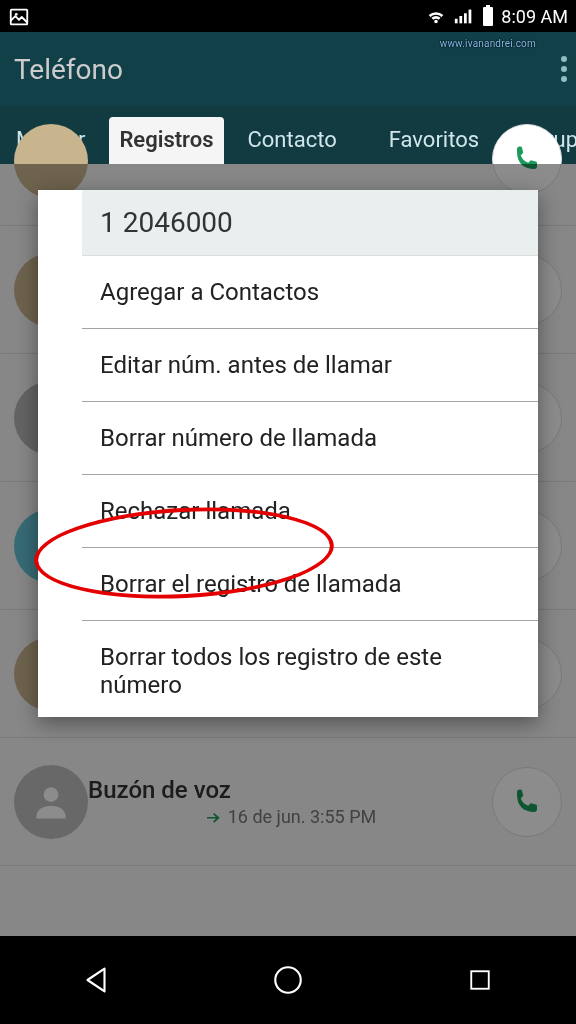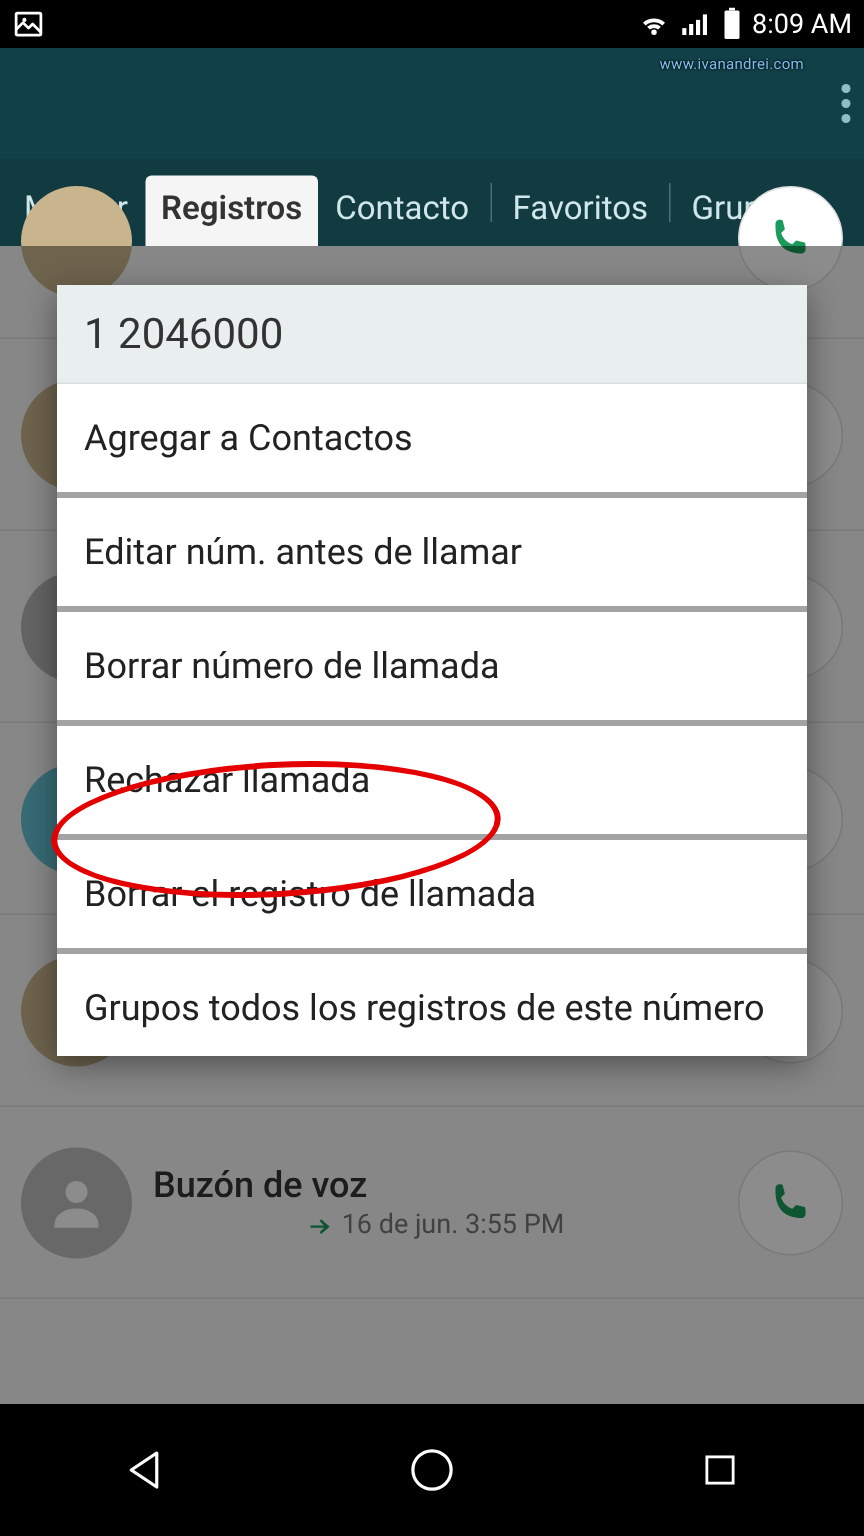--- a/index.html
+++ b/index.html
@@ -6,37 +6,37 @@
   html, body { width: 576px; height: 1024px; font-family: Roboto, Arial, sans-serif; background: #f5f5f5; overflow: hidden; }
   .status-bar { height: 32px; background: #000; color: #fff; display: flex; align-items: center; padding: 0 8px; font-size: 18px; justify-content: flex-end; }
   .status-bar .left { flex: 0 0 auto; }
   .status-bar .right { flex: 1; display: flex; justify-content: flex-end; align-items: center; gap: 6px; }
   .status-icon { display: inline-block; vertical-align: middle; }
   .titlebar { height: 74px; background: #124048; color: #c7c7c7; display: flex; align-items: center; padding: 0 14px; position: relative; }
   .titlebar .title { font-size: 28px; color: #ccc; }
   .titlebar .brand { position: absolute; right: 40px; top: 10px; font-size: 34px; font-style: italic; font-weight: 800; color: #2a7fff; text-shadow: 0 0 2px #000, 0 0 1px #000; letter-spacing: -0.5px; }
   .titlebar .brand .sub { display:block; font-size: 10px; color:#7fbff0; text-align:right; font-weight:400; font-style: normal; letter-spacing:0.2px; margin-top:-4px;}
   .titlebar .menu-dots { position:absolute; right:8px; top:22px; color:#8fbfc5; font-size:24px; }
-  .tabs { height: 58px; background: #113a41; display: flex; align-items: flex-end; padding: 0 6px; gap: 2px; }
+  .tabs { height: 58px; background: #113a41; display: flex; align-items: flex-end; padding: 0 6px; gap: 14px; }
   .tab { color: #cfe6ea; font-size: 22px; padding: 10px 10px 12px; border-radius: 4px 4px 0 0; }
   .tab.active { background: #f5f5f5; color: #333; font-weight: 600; }
   .divider-v { width:1px; height:26px; background:#4a7078; align-self:center; margin:0 2px;}
   .content { position: relative; height: 772px; background: #f6f6f6; }
   .dim-overlay { position: absolute; inset:0; background: rgba(0,0,0,0.45); z-index: 2; }
   .bg-list { position: absolute; inset:0; z-index:1; }
-  .row { height: 128px; border-bottom: 1px solid #ddd; display:flex; align-items:center; padding: 0 14px; gap:14px; }
+  .row { height: 128px; border-bottom: 1px solid #ddd; display:flex; align-items:center; padding: 0 14px; }
   .avatar { width: 74px; height: 74px; border-radius: 50%; background: #c8b48d; display:flex; align-items:center; justify-content:center; color:#fff; }
   .row .info { flex:1; color:#333; }
   .row .info .name { font-size: 24px; font-weight:500; margin-bottom: 2px;}
   .row .info .sub { font-size: 18px; color:#777; display:flex; align-items:center; gap:6px;}
   .row .info .sub2 { font-size: 18px; color:#777; display:flex; align-items:center; gap:6px; margin-top:2px;justify-content:center;}
   .call-btn { width: 70px; height: 70px; border-radius: 50%; background: #fff; border: 1px solid #ddd; display:flex; align-items:center; justify-content:center; color:#1b9b5b;}
-  .popup { position: absolute; z-index: 3; left: 38px; right: 38px; top: 26px; background: #fff; box-shadow: 0 6px 20px rgba(0,0,0,0.4); }
+  .popup { position: absolute; z-index: 3; left: 38px; right: 38px; top: 26px; background: #fff; box-shadow: 0 6px 20px rgba(0,0,0,0.4); padding-left: 44px; }
   .popup .hdr { background: #e9efef; padding: 16px 18px; font-size: 28px; color:#333; border-bottom: 1px solid #ddd;}
-  .popup .opt { padding: 22px 18px; font-size: 24px; color: #222; border-bottom: 4px solid #a3a3a3; }
+  .popup .opt { padding: 22px 18px; font-size: 24px; color: #222; border-bottom: 1px solid #a3a3a3; }
   .popup .opt:last-child { border-bottom:none; padding-bottom: 18px;}
   .circle-mark { position:absolute; z-index:4; left: 34px; top: 344px; width: 300px; height: 90px; border: 4px solid #e40000; border-radius: 50%; transform: rotate(-3deg); pointer-events:none;}
   .navbar { height: 88px; background: #000; display:flex; align-items:center; justify-content:space-around; color:#fff; }
   .nav-btn { width: 40px; height:40px; display:flex; align-items:center; justify-content:center; }
   svg { display:block; }
   .green { color:#1b9b5b; }
 </style>
 </head>
 <body>
 
@@ -68,20 +68,21 @@
       <svg width="14" height="22" viewBox="0 0 14 22" fill="#fff">
           <rect x="2" y="2" width="10" height="19" rx="1"></rect>
           <rect x="5" y="0" width="4" height="2"></rect>
         </svg>
     </span>
     <span>8:09 AM</span>
   </div>
 </div>
 
 <div class="titlebar">
+  <span class="title">Teléfono</span>
   <span class="brand">
     <span class="sub">www.ivanandrei.com</span>
   </span>
   <span class="menu-dots">
     <svg width="8" height="30" viewBox="0 0 8 30" fill="currentColor">
         <circle cx="4" cy="5" r="3"></circle>
         <circle cx="4" cy="15" r="3"></circle>
         <circle cx="4" cy="25" r="3"></circle>
       </svg>
   </span>
@@ -182,21 +183,21 @@
 
   <div class="dim-overlay"></div>
 
   <div class="popup">
     <div class="hdr">1 2046000</div>
     <div class="opt">Agregar a Contactos</div>
     <div class="opt">Editar núm. antes de llamar</div>
     <div class="opt">Borrar número de llamada</div>
     <div class="opt">Rechazar llamada</div>
     <div class="opt">Borrar el registro de llamada</div>
-    <div class="opt">Grupos todos los registros de este número</div>
+    <div class="opt">Borrar todos los registro de este número</div>
   </div>
 
   <div class="circle-mark"></div>
 </div>
 
 <div class="navbar">
   <div class="nav-btn">
     <svg width="34" height="34" viewBox="0 0 24 24" fill="none" stroke="#fff" stroke-width="1.5">
         <path d="M18 4 L6 12 L18 20 Z" stroke-linejoin="round"></path>
       </svg>

